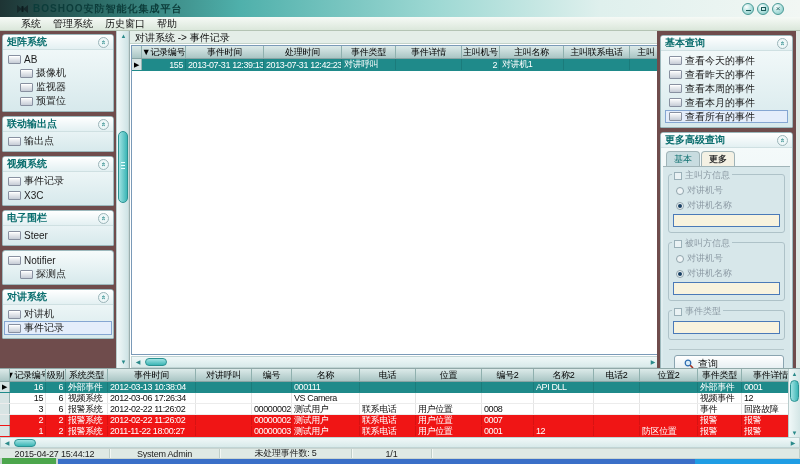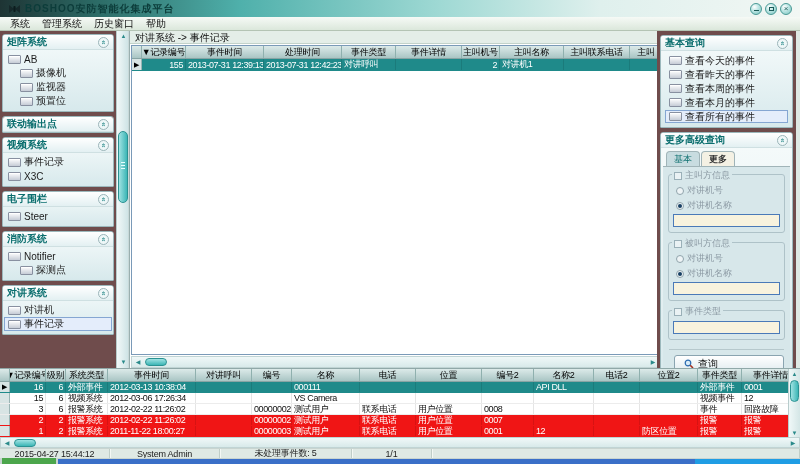--- a/index.html
+++ b/index.html
@@ -1,32 +1,32 @@
 <!DOCTYPE html>
 <html style="--accent: #1f8a8a; --alarm-red: #f01515; --frame-maroon: #6f4c4c; --strip-green: #4ca64c; --strip-blue: #3a6fc8; --strip-lightblue: #1f9de4;"><head>
 <meta charset="utf-8">
 <style>
 *{box-sizing:border-box;margin:0;padding:0}
 html,body{width:800px;height:464px;overflow:hidden}
 body{font-family:"Liberation Sans","DejaVu Sans",sans-serif;background:#dfe9e4}
 .window{position:relative;width:800px;height:464px;background:#dfe9e4;overflow:hidden}
 
 
-.titlebar{position:absolute;top:0;left:0;right:0;height:17px;display:flex;align-items:center;padding:0 8px;
+.titlebar{position:absolute;top:0;left:0;right:0;height:17px;display:flex;align-items:center;padding:0 16px;
  background:linear-gradient(90deg,#1e3434 0%,#2c6b66 12%,#4fb0ab 30%,#9fd9d4 55%,#dff0ed 75%,#f2f7f4 100%)}
 .logo{width:13px;height:12px;margin-right:4px;flex:0 0 auto}
 .title-text{font-size:10px;font-weight:bold;color:#0c3c3a;letter-spacing:1px;white-space:nowrap}
 .win-btns{margin-left:auto;display:flex;gap:3px}
 .wb{width:12px;height:12px;border-radius:50%;border:1px solid #4a9a96;display:flex;align-items:center;justify-content:center;
  background:radial-gradient(circle at 35% 30%,#ffffff,#b9e4e2 45%,#7cc4c0);color:#1a5a58;font-size:8px;line-height:1}
 .wb-min-g{width:5px;height:1px;background:currentColor;margin-top:4px}
 .wb-max-g{width:5px;height:4px;border:1px solid currentColor}
 
 
-.menubar{position:absolute;top:17px;left:0;right:0;height:14px;display:flex;align-items:center;gap:2px;padding:0 5px;
+.menubar{position:absolute;top:17px;left:0;right:0;height:14px;display:flex;align-items:center;gap:2px;padding:0 16px;
  background:linear-gradient(#f6faf6,#dbe7db);border-bottom:1px solid #b4c4b4;font-size:10px;color:#111}
 .menu-item{padding:0 5px}
 
 
 .workspace{position:absolute;top:31px;left:0;width:792px;height:337px;background:#7f1d1d}
 
 
 .sidebar{position:absolute;left:0;top:0;width:116px;height:337px;background:var(--frame-maroon);padding:3px 2px;overflow:hidden}
 .group{background:linear-gradient(#f6fbfb,#d7e9ec);border:1px solid #9cb8bc;border-radius:3px 3px 1px 1px;margin-bottom:4px;overflow:hidden}
 .group-header{height:15px;display:flex;align-items:center;padding:0 4px;font-size:10px;font-weight:bold;color:#0a6e6e;
@@ -166,20 +166,26 @@
               <span class="mini-icon"></span>
               <span>预置位</span>
             </div>
           </div>
         </div>
         <div class="group">
           <div class="group-header">
             <span>联动输出点</span>
             <span class="chev"></span>
           </div>
+          <div class="side-items">
+            <div class="side-item">
+              <span class="mini-icon"></span>
+              <span>输出点</span>
+            </div>
+          </div>
         </div>
         <div class="group">
           <div class="group-header">
             <span>视频系统</span>
             <span class="chev"></span>
           </div>
           <div class="side-items">
             <div class="side-item">
               <span class="mini-icon"></span>
               <span>事件记录</span>
@@ -196,24 +202,20 @@
             <span class="chev"></span>
           </div>
           <div class="side-items">
             <div class="side-item">
               <span class="mini-icon"></span>
               <span>Steer</span>
             </div>
           </div>
         </div>
         <div class="group">
-          <div class="group-header">
-            <span>消防系统</span>
-            <span class="chev"></span>
-          </div>
           <div class="side-items">
             <div class="side-item">
               <span class="mini-icon"></span>
               <span>Notifier</span>
             </div>
             <div class="side-item ind">
               <span class="mini-icon"></span>
               <span>探测点</span>
             </div>
           </div>

